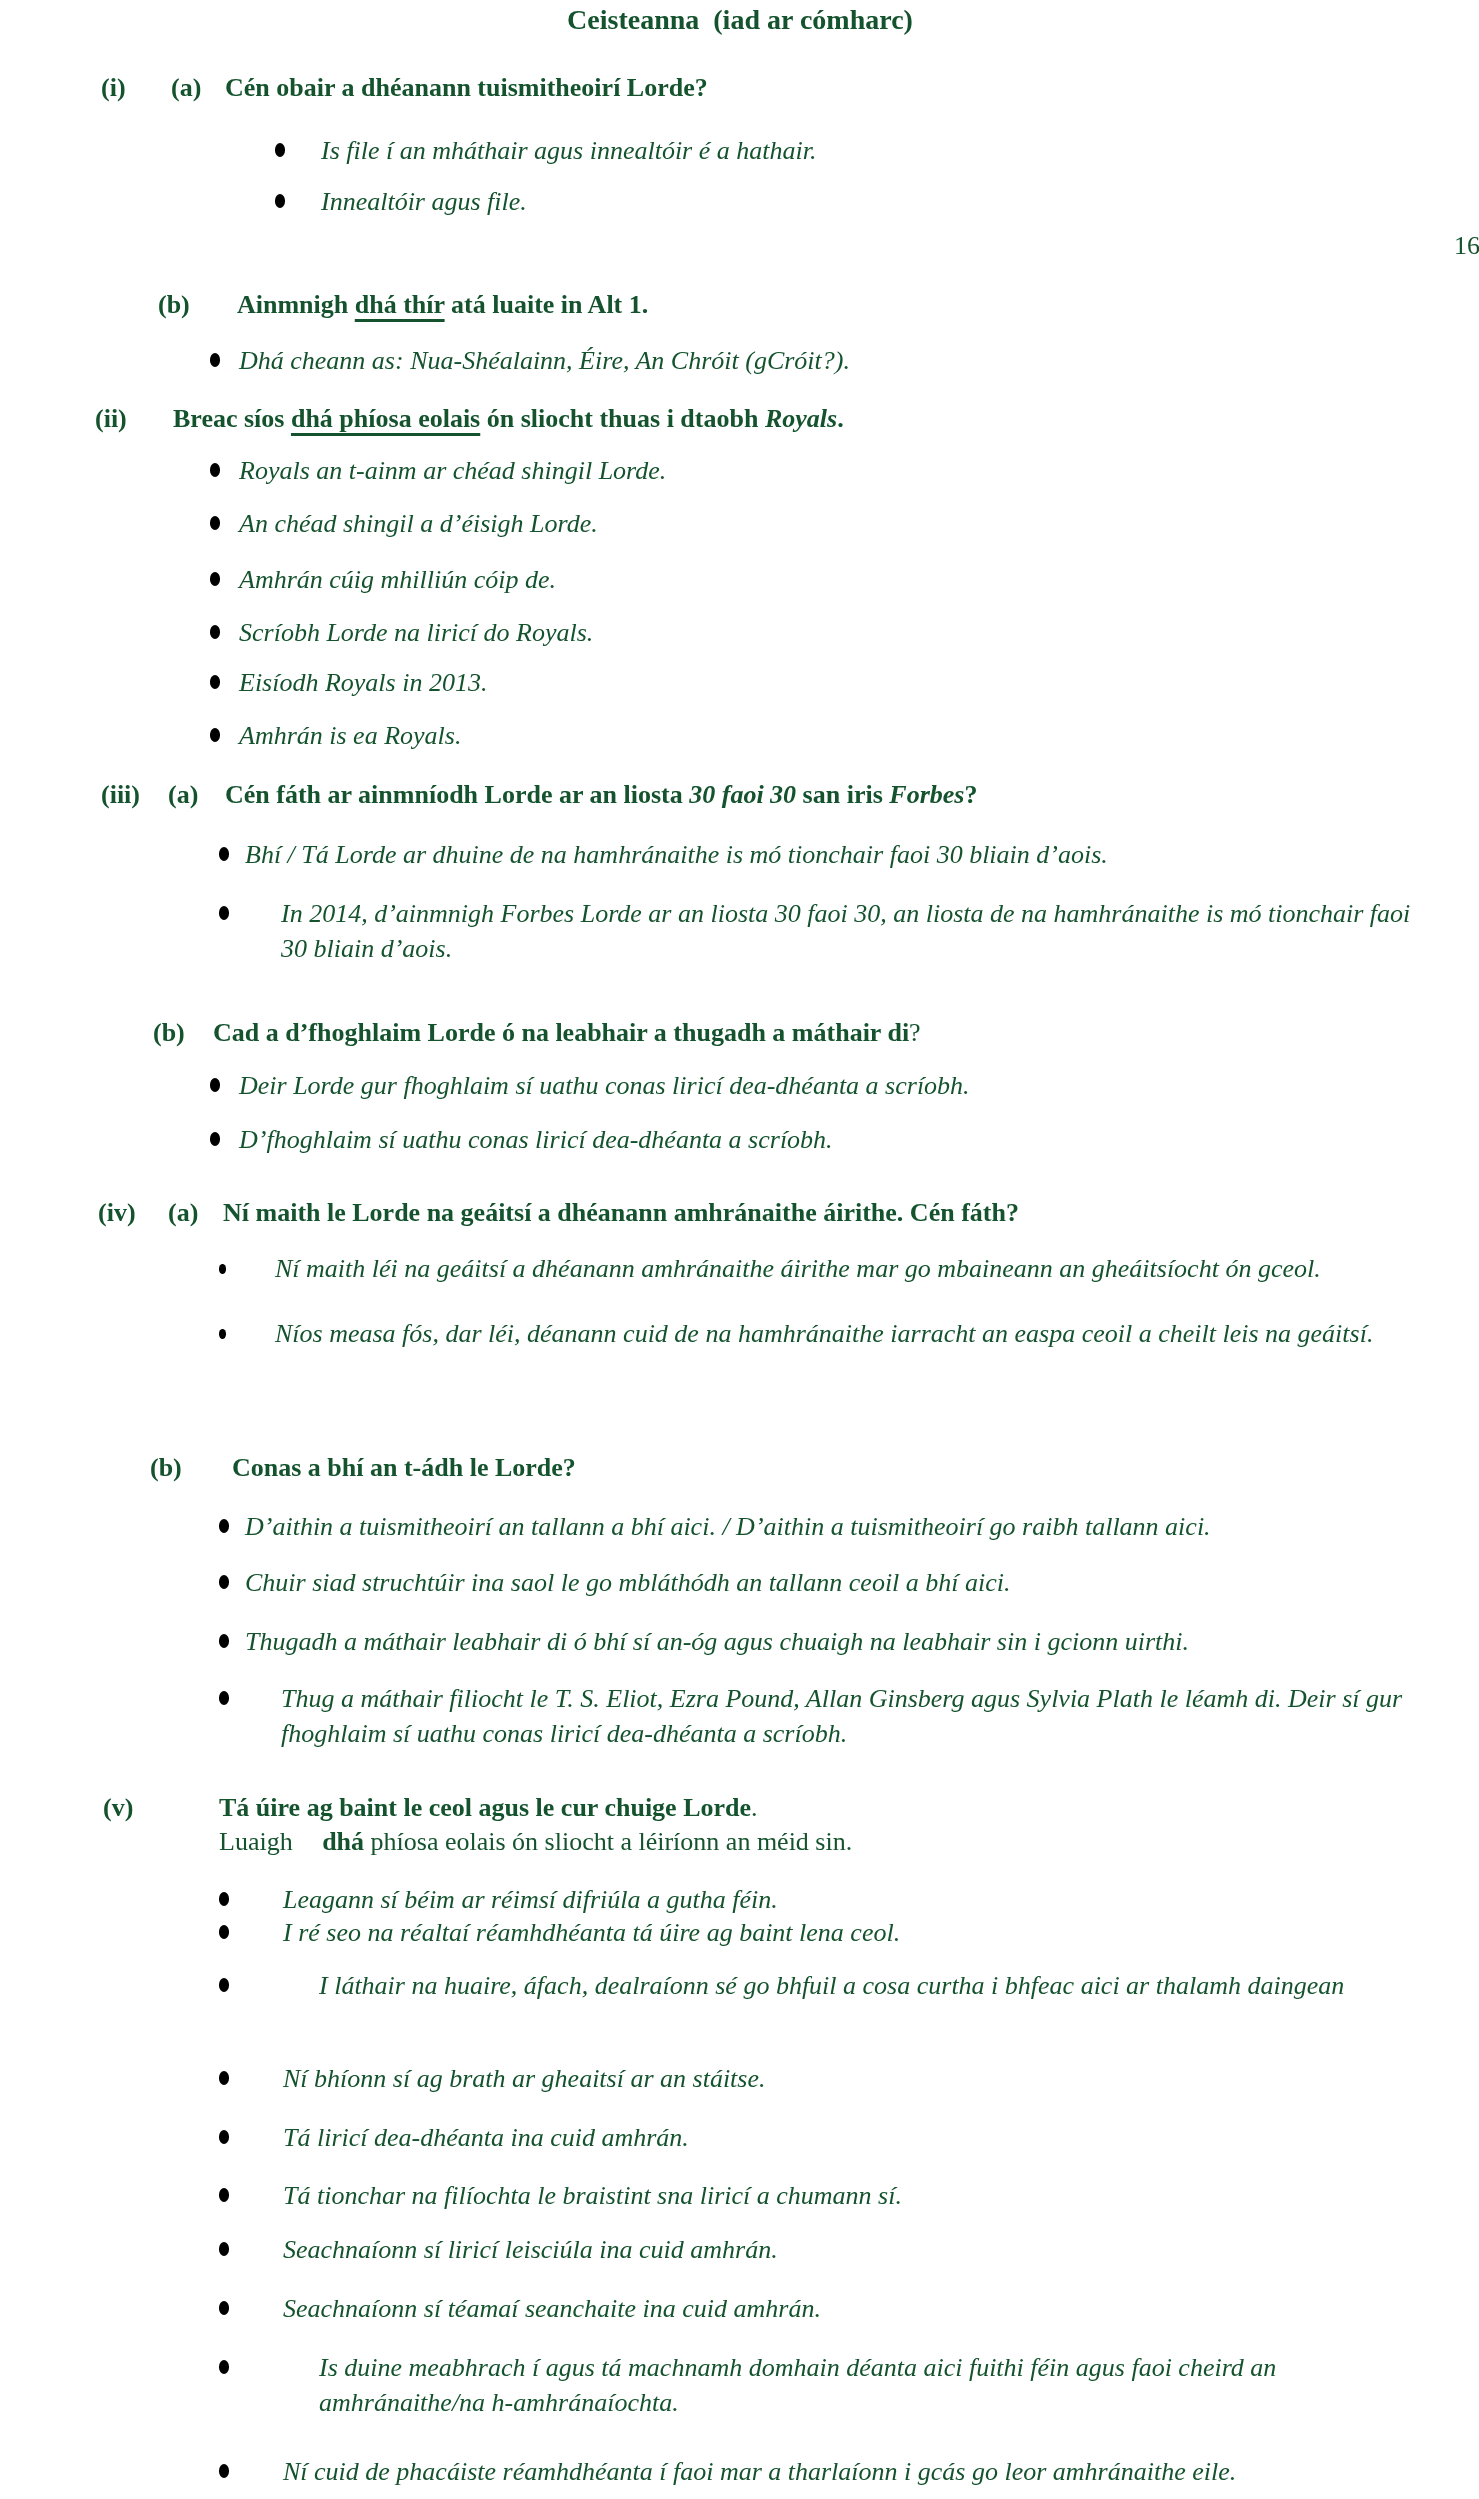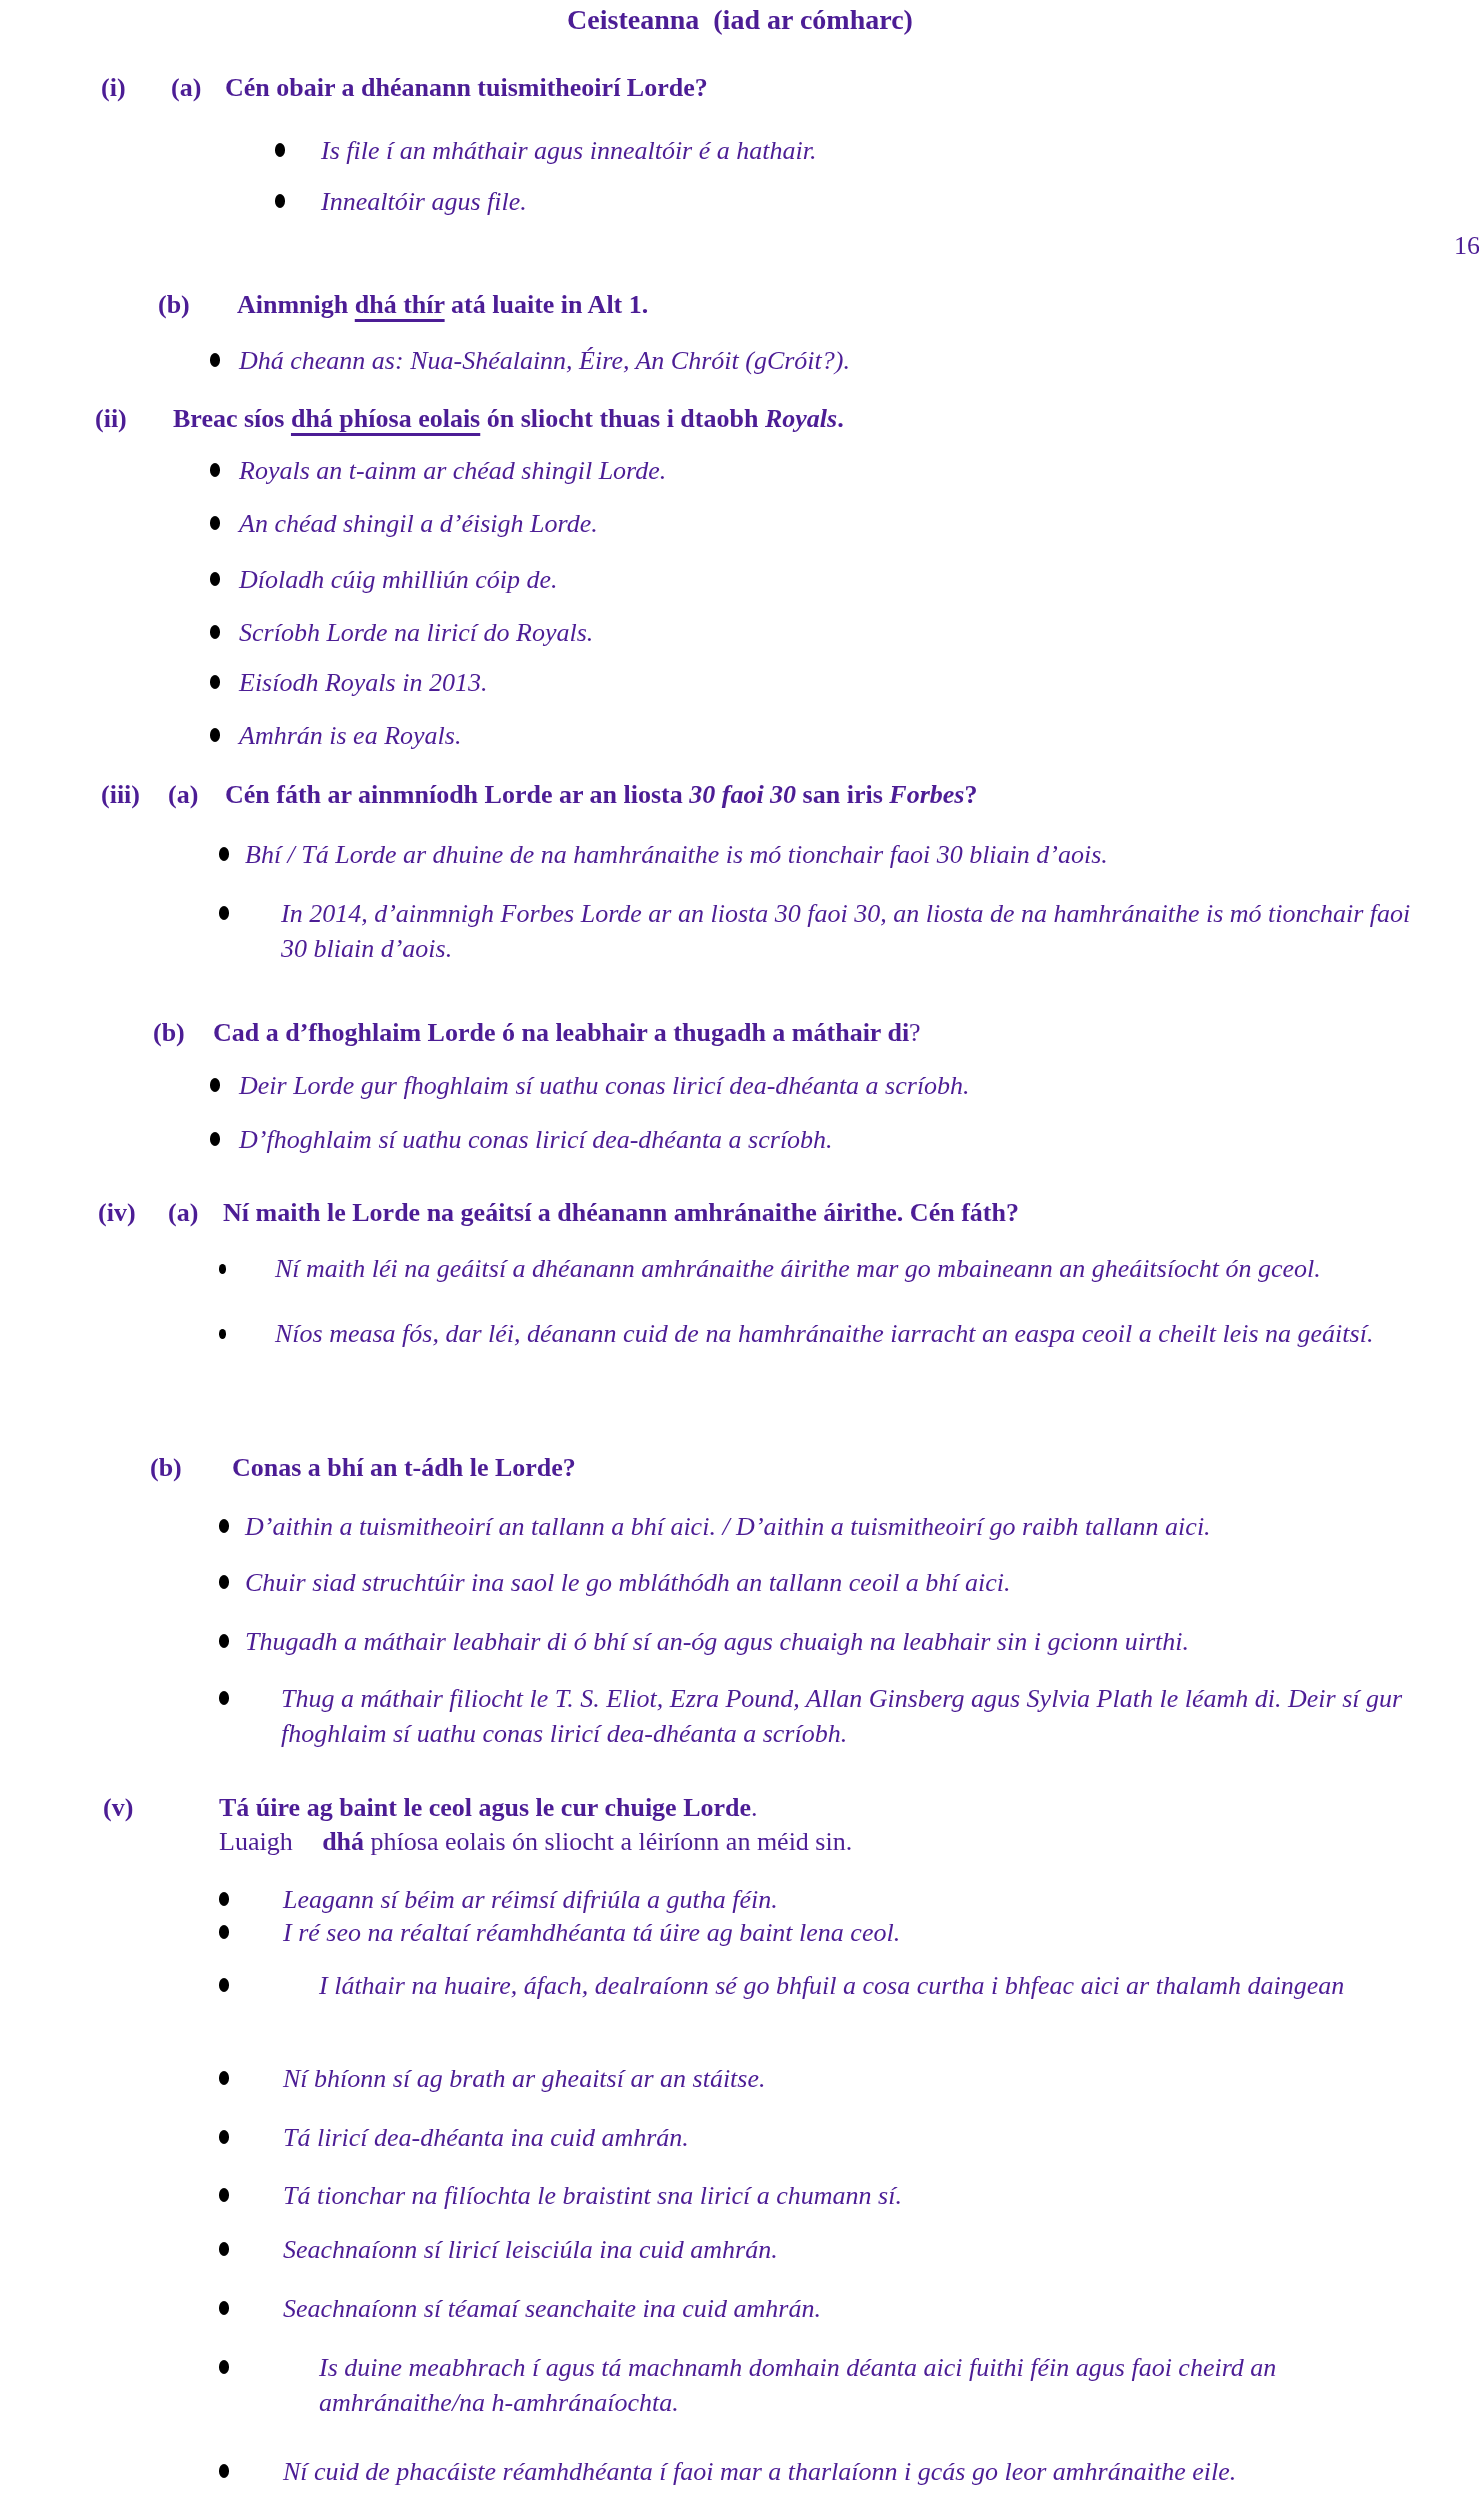--- a/index.html
+++ b/index.html
@@ -1,21 +1,21 @@
 <!DOCTYPE html>
 <html style="font-size:12.7px"><head>
 <meta charset="utf-8">
 <style>
   html,body{margin:0;padding:0;background:#fff;}
   .page{
     position:relative;
     width:1480px;
     height:2500px;
     background:#ffffff;
-    color:#4c1d95;
+    color:#14532d;
     font-family:"Liberation Serif", serif;
     font-size:26px;
     line-height:35px;
     overflow:hidden;
   }
   .title{
     position:absolute;top:1.6px;left:0;width:100%;
     text-align:center;font-weight:700;font-size:28px;white-space:pre;
   }
   .pagenum{
@@ -90,21 +90,21 @@
   <div class="bul bul-b" style="top:453px">
       <span class="dot"></span>
       <div class="bul-text">Royals an t-ainm ar chéad shingil Lorde.</div>
     </div>
   <div class="bul bul-b" style="top:506px">
       <span class="dot"></span>
       <div class="bul-text">An chéad shingil a d’éisigh Lorde.</div>
     </div>
   <div class="bul bul-b" style="top:562px">
       <span class="dot"></span>
-      <div class="bul-text">Díoladh cúig mhilliún cóip de.</div>
+      <div class="bul-text">Amhrán cúig mhilliún cóip de.</div>
     </div>
   <div class="bul bul-b" style="top:615px">
       <span class="dot"></span>
       <div class="bul-text">Scríobh Lorde na liricí do Royals.</div>
     </div>
   <div class="bul bul-b" style="top:665px">
       <span class="dot"></span>
       <div class="bul-text">Eisíodh Royals in 2013.</div>
     </div>
   <div class="bul bul-b" style="top:718px">

